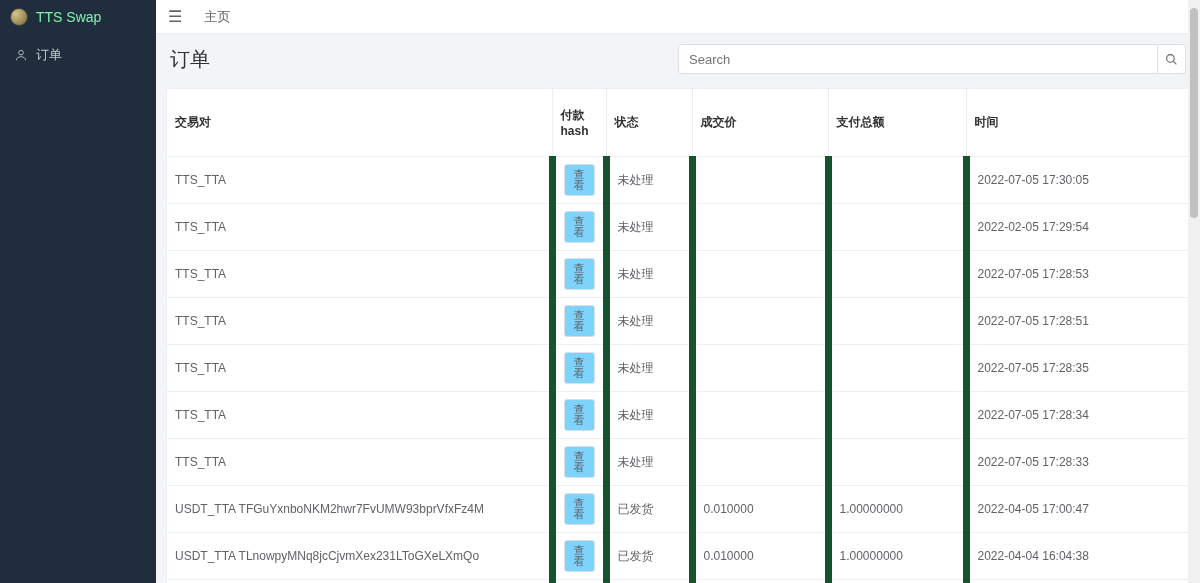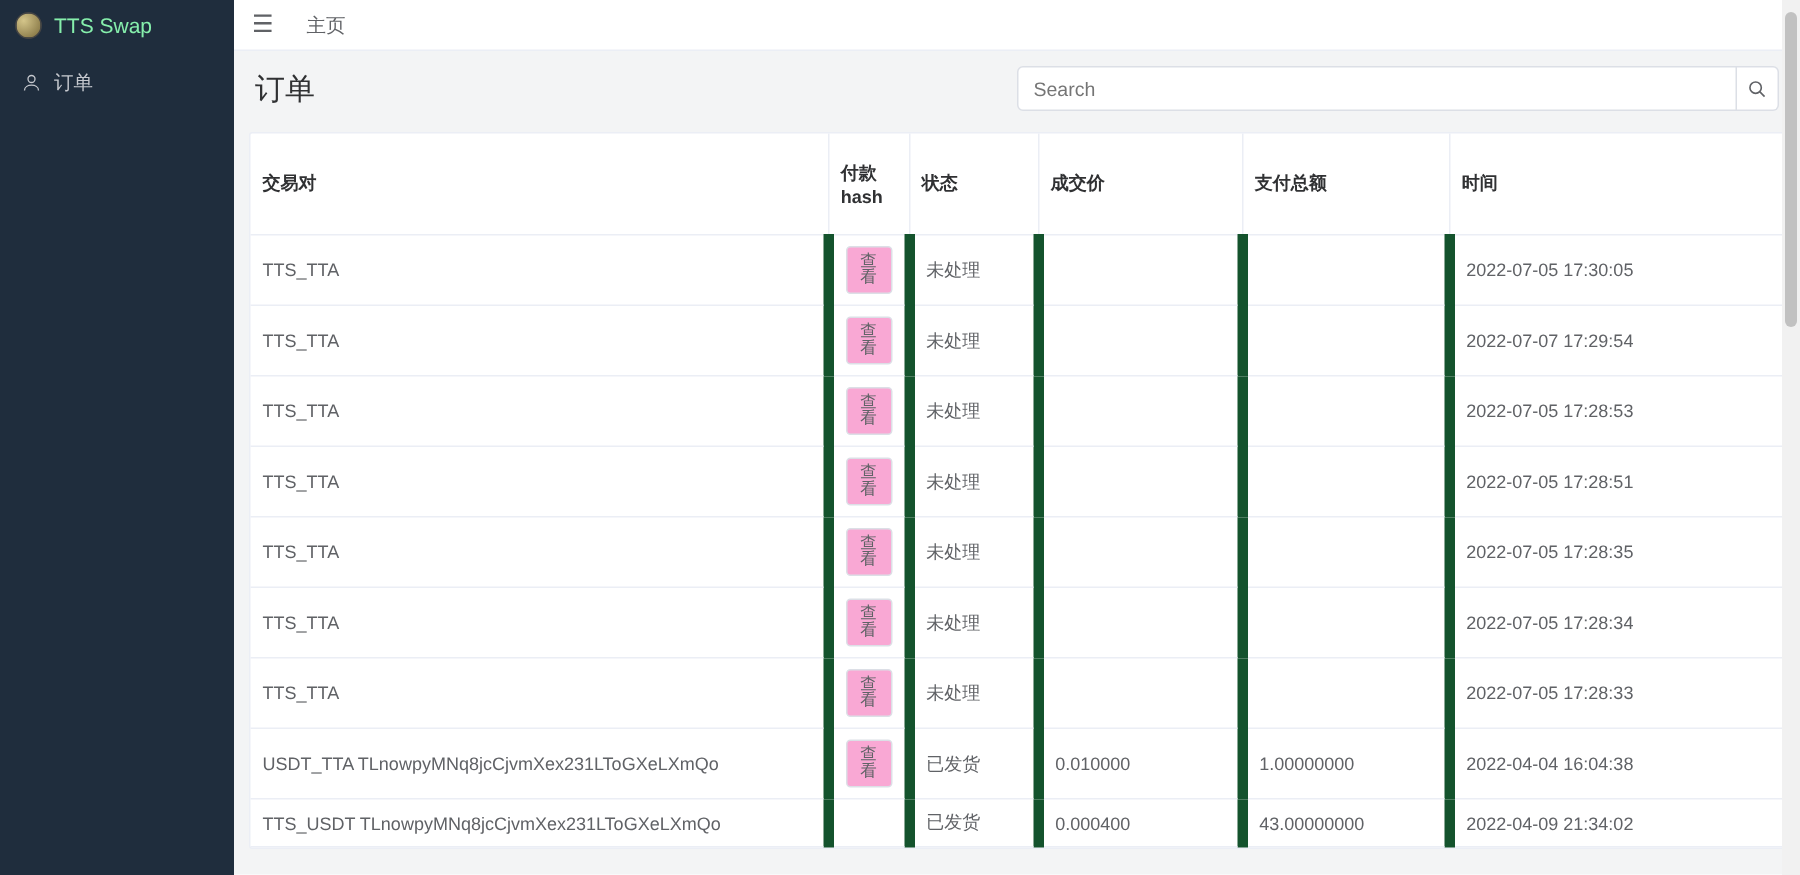--- a/index.html
+++ b/index.html
@@ -31,21 +31,21 @@
     td { padding: 7px 8px; border-bottom: 1px solid #ebeef5; border-right: 7px solid #14532d; font-size: 12px; color: #606266; vertical-align: middle; }
     td:last-child { border-right: none; }
     
     .col-pair { width: 385px; }
     .col-hash { width: 50px; }
     .col-status { width: 86px; margin-left: 18px; }
     .col-price { width: 136px; }
     .col-amount { width: 138px; }
     .col-time { }
     
-    .view-btn { display: inline-block; padding: 4px 9px; font-size: 11px; border: 1px solid #dcdfe6; border-radius: 3px; background: #f9a8d4; cursor: pointer; color: #606266; line-height: 1; }
+    .view-btn { display: inline-block; padding: 4px 9px; font-size: 11px; border: 1px solid #dcdfe6; border-radius: 3px; background: #7dd3fc; cursor: pointer; color: #606266; line-height: 1; }
     
     .scrollbar { position: fixed; right: 0; top: 0; width: 12px; height: 100vh; background: #f1f1f1; }
     .scroll-thumb { position: absolute; right: 2px; top: 8px; width: 8px; height: 210px; background: #c1c1c1; border-radius: 4px; }
   </style>
 </head>
 <body>
 
 <div class="sidebar">
   <div class="sidebar-header">
     <span class="logo-circle"></span>
@@ -99,21 +99,21 @@
     <td></td>
     <td></td>
     <td>2022-07-05 17:30:05</td>
   </tr>
           <tr>
     <td>TTS_TTA</td>
     <td><span class="view-btn">查看</span></td>
     <td>未处理</td>
     <td></td>
     <td></td>
-    <td>2022-07-07 17:29:54</td>
+    <td>2022-02-05 17:29:54</td>
   </tr>
           <tr>
     <td>TTS_TTA</td>
     <td><span class="view-btn">查看</span></td>
     <td>未处理</td>
     <td></td>
     <td></td>
     <td>2022-07-05 17:28:53</td>
   </tr>
           <tr>
@@ -142,20 +142,28 @@
   </tr>
           <tr>
     <td>TTS_TTA</td>
     <td><span class="view-btn">查看</span></td>
     <td>未处理</td>
     <td></td>
     <td></td>
     <td>2022-07-05 17:28:33</td>
   </tr>
           <tr>
+    <td>USDT_TTA TFGuYxnboNKM2hwr7FvUMW93bprVfxFz4M</td>
+    <td><span class="view-btn">查看</span></td>
+    <td>已发货</td>
+    <td>0.010000</td>
+    <td>1.00000000</td>
+    <td>2022-04-05 17:00:47</td>
+  </tr>
+          <tr>
     <td>USDT_TTA TLnowpyMNq8jcCjvmXex231LToGXeLXmQo</td>
     <td><span class="view-btn">查看</span></td>
     <td>已发货</td>
     <td>0.010000</td>
     <td>1.00000000</td>
     <td>2022-04-04 16:04:38</td>
   </tr>
           <tr>
     <td>TTS_USDT TLnowpyMNq8jcCjvmXex231LToGXeLXmQo</td>
     <td></td>

